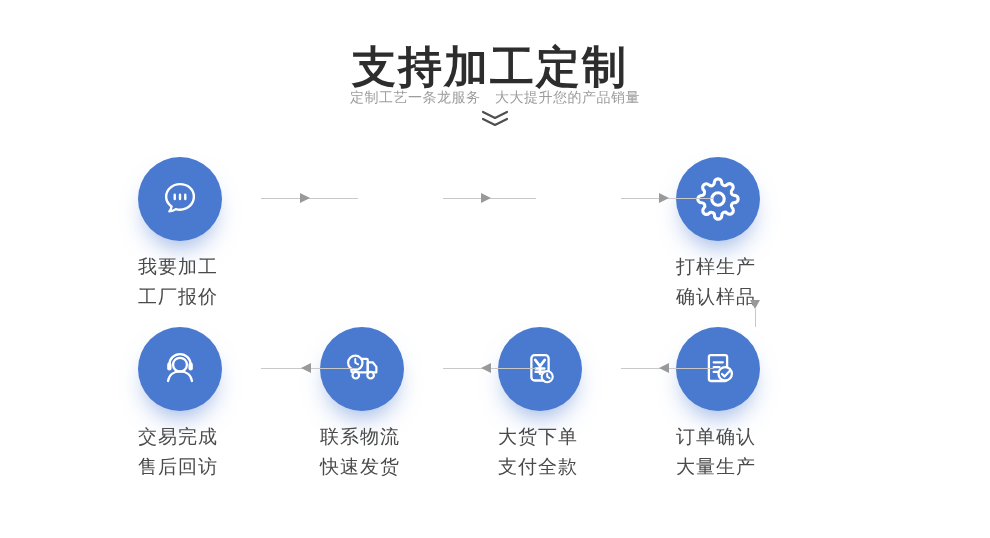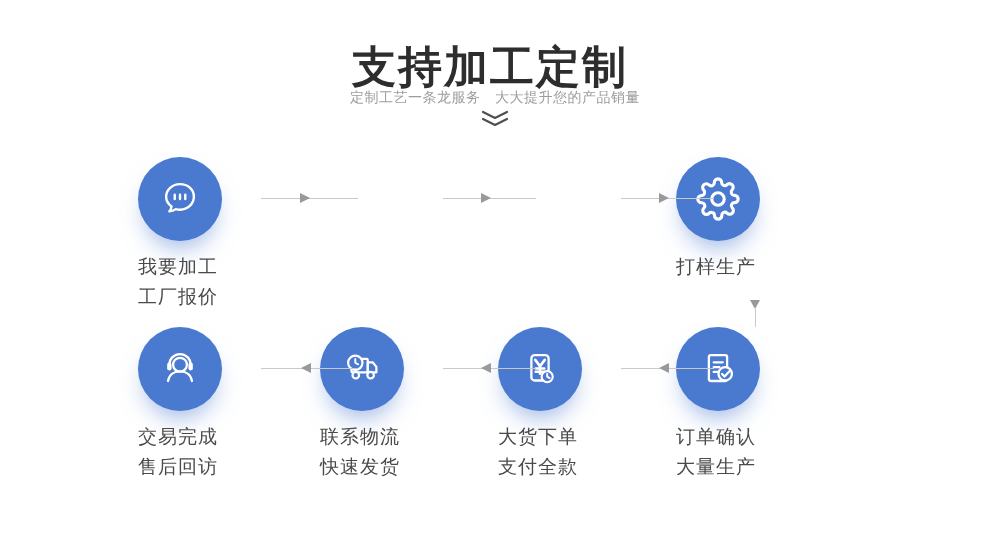--- a/index.html
+++ b/index.html
@@ -72,20 +72,21 @@
 
   <div class="step" style="left:676px;top:157px">
     <div class="bubble">
       <svg width="44" height="44" viewBox="0 0 24 24" fill="none" stroke="#fff" stroke-width="1.7" stroke-linecap="round" stroke-linejoin="round">
         <circle cx="12" cy="12" r="3.4"></circle>
         <path d="M19.4 15a1.65 1.65 0 0 0 .33 1.82l.06.06a2 2 0 0 1 0 2.83 2 2 0 0 1-2.83 0l-.06-.06a1.65 1.65 0 0 0-1.82-.33 1.65 1.65 0 0 0-1 1.51V21a2 2 0 0 1-2 2 2 2 0 0 1-2-2v-.09A1.65 1.65 0 0 0 9 19.4a1.65 1.65 0 0 0-1.82.33l-.06.06a2 2 0 0 1-2.83 0 2 2 0 0 1 0-2.83l.06-.06a1.65 1.65 0 0 0 .33-1.82 1.65 1.65 0 0 0-1.51-1H3a2 2 0 0 1-2-2 2 2 0 0 1 2-2h.09A1.65 1.65 0 0 0 4.6 9a1.65 1.65 0 0 0-.33-1.82l-.06-.06a2 2 0 0 1 0-2.83 2 2 0 0 1 2.83 0l.06.06a1.65 1.65 0 0 0 1.82.33H9a1.65 1.65 0 0 0 1-1.51V3a2 2 0 0 1 2-2 2 2 0 0 1 2 2v.09a1.65 1.65 0 0 0 1 1.51 1.65 1.65 0 0 0 1.82-.33l.06-.06a2 2 0 0 1 2.83 0 2 2 0 0 1 0 2.83l-.06.06a1.65 1.65 0 0 0-.33 1.82V9a1.65 1.65 0 0 0 1.51 1H21a2 2 0 0 1 2 2 2 2 0 0 1-2 2h-.09a1.65 1.65 0 0 0-1.51 1z"></path>
       </svg>
     </div>
     <div class="lbl">
       <span>打样生产</span>
+      <span>确认样品</span>
     </div>
   </div>
 
   <div class="step" style="left:676px;top:327px">
     <div class="bubble">
       <svg width="46" height="46" viewBox="0 0 48 48" fill="none" stroke="#fff" stroke-width="2.4" stroke-linecap="round" stroke-linejoin="round">
         <rect x="14.5" y="9.5" width="19" height="27" rx="2"></rect>
         <path d="M19.5 17h9.5M19.5 22h6M19.5 27h4"></path>
         <circle cx="31.5" cy="29" r="7" fill="#4a79d0"></circle>
         <path d="M28.2 29.2l2.6 2.6 5.2-5.4"></path>

